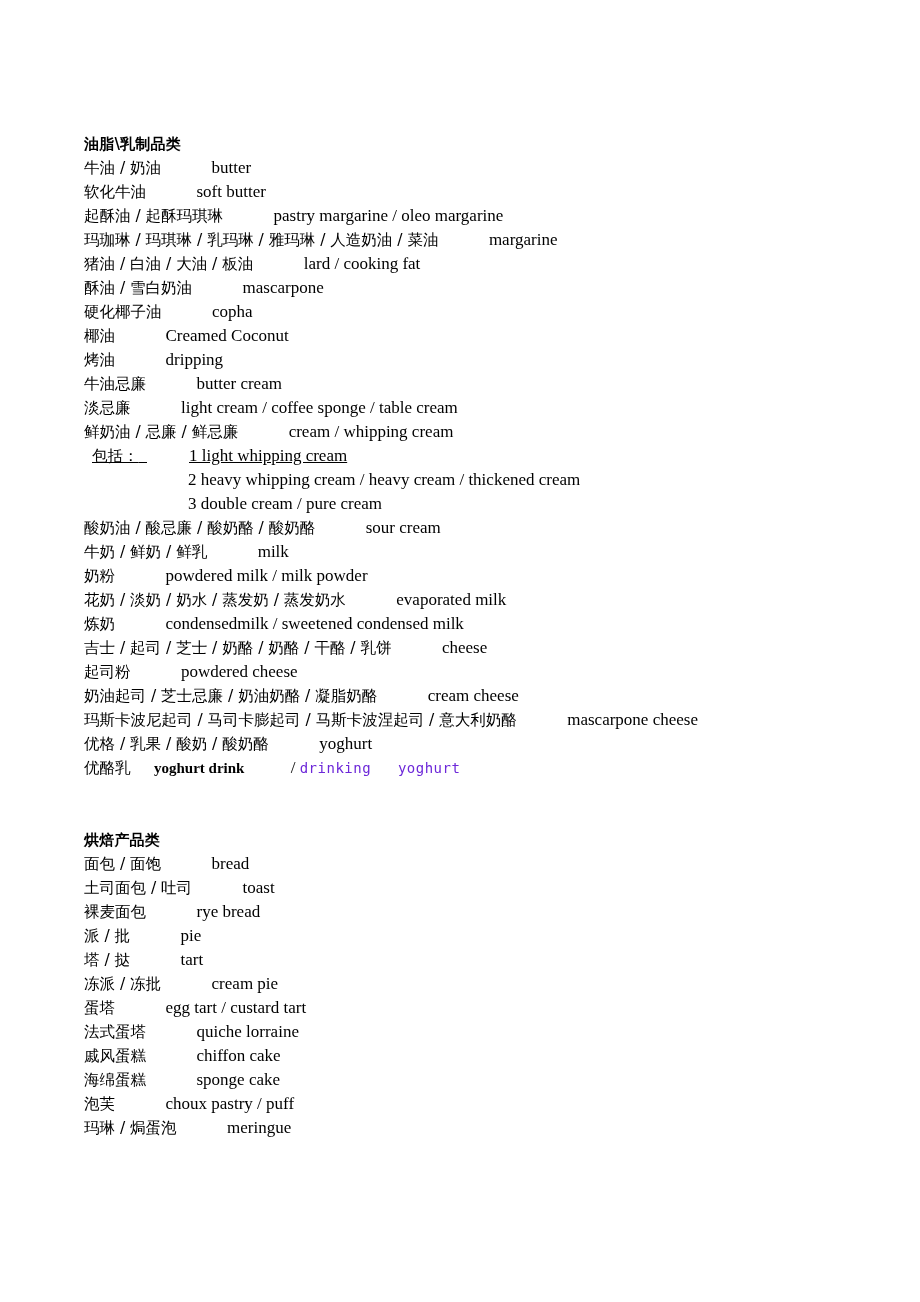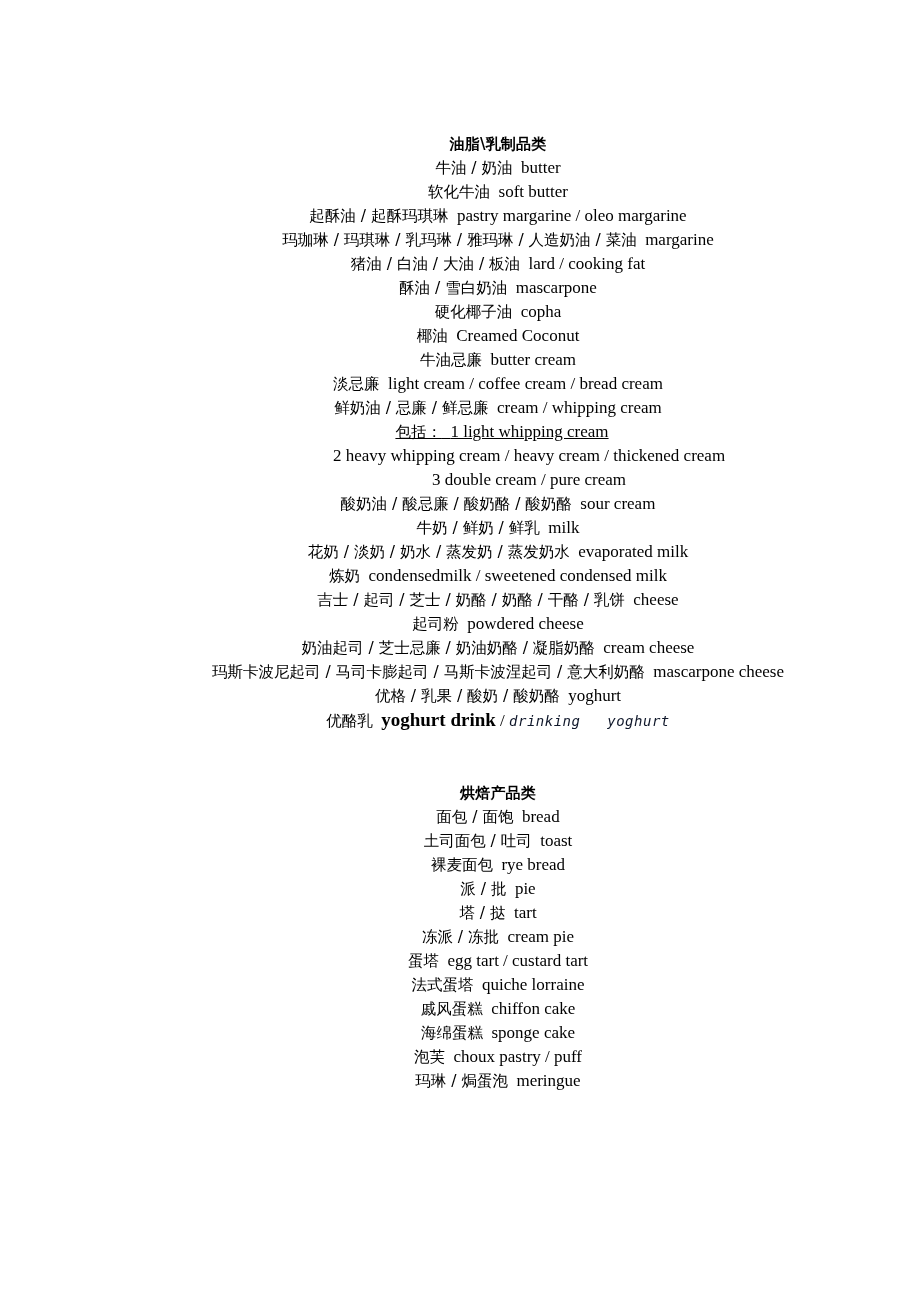--- a/index.html
+++ b/index.html
@@ -16,21 +16,20 @@
     -webkit-font-smoothing: antialiased;
   }
   .page {
     position: relative;
     width: 912px;
     height: 1302px;
     box-sizing: border-box;
     padding: 132px 0 0 84px;
     background: #ffffff;
     overflow: hidden;
-    text-align: center;
   }
   .section {
     margin: 0;
   }
   .section + .section {
     margin-top: 48px;
   }
   .section-heading {
     font-family: "DejaVu Sans", "Liberation Sans", sans-serif;
     font-weight: bold;
@@ -47,32 +46,33 @@
     margin: 0;
     white-space: pre;
   }
   .entry .cn {
     font-family: "DejaVu Sans", "Liberation Sans", sans-serif;
     font-size: 15.5px;
   }
   .entry .en {
     font-family: "Liberation Serif", "DejaVu Serif", serif;
     font-size: 17px;
+    margin-left: 42px;
   }
   .entry .en-bold {
     font-family: "Liberation Serif", "DejaVu Serif", serif;
-    font-size: 19px;
+    font-size: 15px;
     font-weight: bold;
+    margin-left: 15px;
   }
   .entry .mono {
     font-family: "DejaVu Sans Mono", "Liberation Mono", monospace;
     font-size: 14px;
-    color: #0f172a;
+    color: #6d28d9;
     letter-spacing: 0.5px;
-    font-style: italic;
   }
   .entry.sub-head {
     padding-left: 8px;
     text-decoration: underline;
   }
   .entry.sub-item {
     padding-left: 62px;
   }
 </style>
 </head>
@@ -83,28 +83,30 @@
       <div class="section">
         <div class="section-heading">油脂\乳制品类</div>
         <div class="entry"><span class="cn">牛油 / 奶油</span>  <span class="en">butter</span></div>
         <div class="entry"><span class="cn">软化牛油</span>  <span class="en">soft butter</span></div>
         <div class="entry"><span class="cn">起酥油 / 起酥玛琪琳</span>  <span class="en">pastry margarine / oleo margarine</span></div>
         <div class="entry"><span class="cn">玛珈琳 / 玛琪琳 / 乳玛琳 / 雅玛琳 / 人造奶油 / 菜油</span>  <span class="en">margarine</span></div>
         <div class="entry"><span class="cn">猪油 / 白油 / 大油 / 板油</span>  <span class="en">lard / cooking fat</span></div>
         <div class="entry"><span class="cn">酥油 / 雪白奶油</span>  <span class="en">mascarpone</span></div>
         <div class="entry"><span class="cn">硬化椰子油</span>  <span class="en">copha</span></div>
         <div class="entry"><span class="cn">椰油</span>  <span class="en">Creamed Coconut</span></div>
+        <div class="entry"><span class="cn">烤油</span>  <span class="en">dripping</span></div>
         <div class="entry"><span class="cn">牛油忌廉</span>  <span class="en">butter cream</span></div>
-        <div class="entry"><span class="cn">淡忌廉</span>  <span class="en">light cream / coffee cream / bread cream</span></div>
+        <div class="entry"><span class="cn">淡忌廉</span>  <span class="en">light cream / coffee sponge / table cream</span></div>
         <div class="entry"><span class="cn">鲜奶油 / 忌廉 / 鲜忌廉</span>  <span class="en">cream / whipping cream</span></div>
         <div class="entry sub-head"><span class="cn">包括：</span>  <span class="en">1 light whipping cream</span></div>
         <div class="entry sub-item"><span class="en">2 heavy whipping cream / heavy cream / thickened cream</span></div>
         <div class="entry sub-item"><span class="en">3 double cream / pure cream</span></div>
         <div class="entry"><span class="cn">酸奶油 / 酸忌廉 / 酸奶酪 / 酸奶酪</span>  <span class="en">sour cream</span></div>
         <div class="entry"><span class="cn">牛奶 / 鲜奶 / 鲜乳</span>  <span class="en">milk</span></div>
+        <div class="entry"><span class="cn">奶粉</span>  <span class="en">powdered milk / milk powder</span></div>
         <div class="entry"><span class="cn">花奶 / 淡奶 / 奶水 / 蒸发奶 / 蒸发奶水</span>  <span class="en">evaporated milk</span></div>
         <div class="entry"><span class="cn">炼奶</span>  <span class="en">condensedmilk / sweetened condensed milk</span></div>
         <div class="entry"><span class="cn">吉士 / 起司 / 芝士 / 奶酪 / 奶酪 / 干酪 / 乳饼</span>  <span class="en">cheese</span></div>
         <div class="entry"><span class="cn">起司粉</span>  <span class="en">powdered cheese</span></div>
         <div class="entry"><span class="cn">奶油起司 / 芝士忌廉 / 奶油奶酪 / 凝脂奶酪</span>  <span class="en">cream cheese</span></div>
         <div class="entry"><span class="cn">玛斯卡波尼起司 / 马司卡膨起司 / 马斯卡波涅起司 / 意大利奶酪</span>  <span class="en">mascarpone cheese</span></div>
         <div class="entry"><span class="cn">优格 / 乳果 / 酸奶 / 酸奶酪</span>  <span class="en">yoghurt</span></div>
         <div class="entry"><span class="cn">优酪乳</span>  <span class="en-bold">yoghurt drink</span><span class="en"> / </span><span class="mono">drinking   yoghurt</span></div>
       </div>
       <div class="section">

